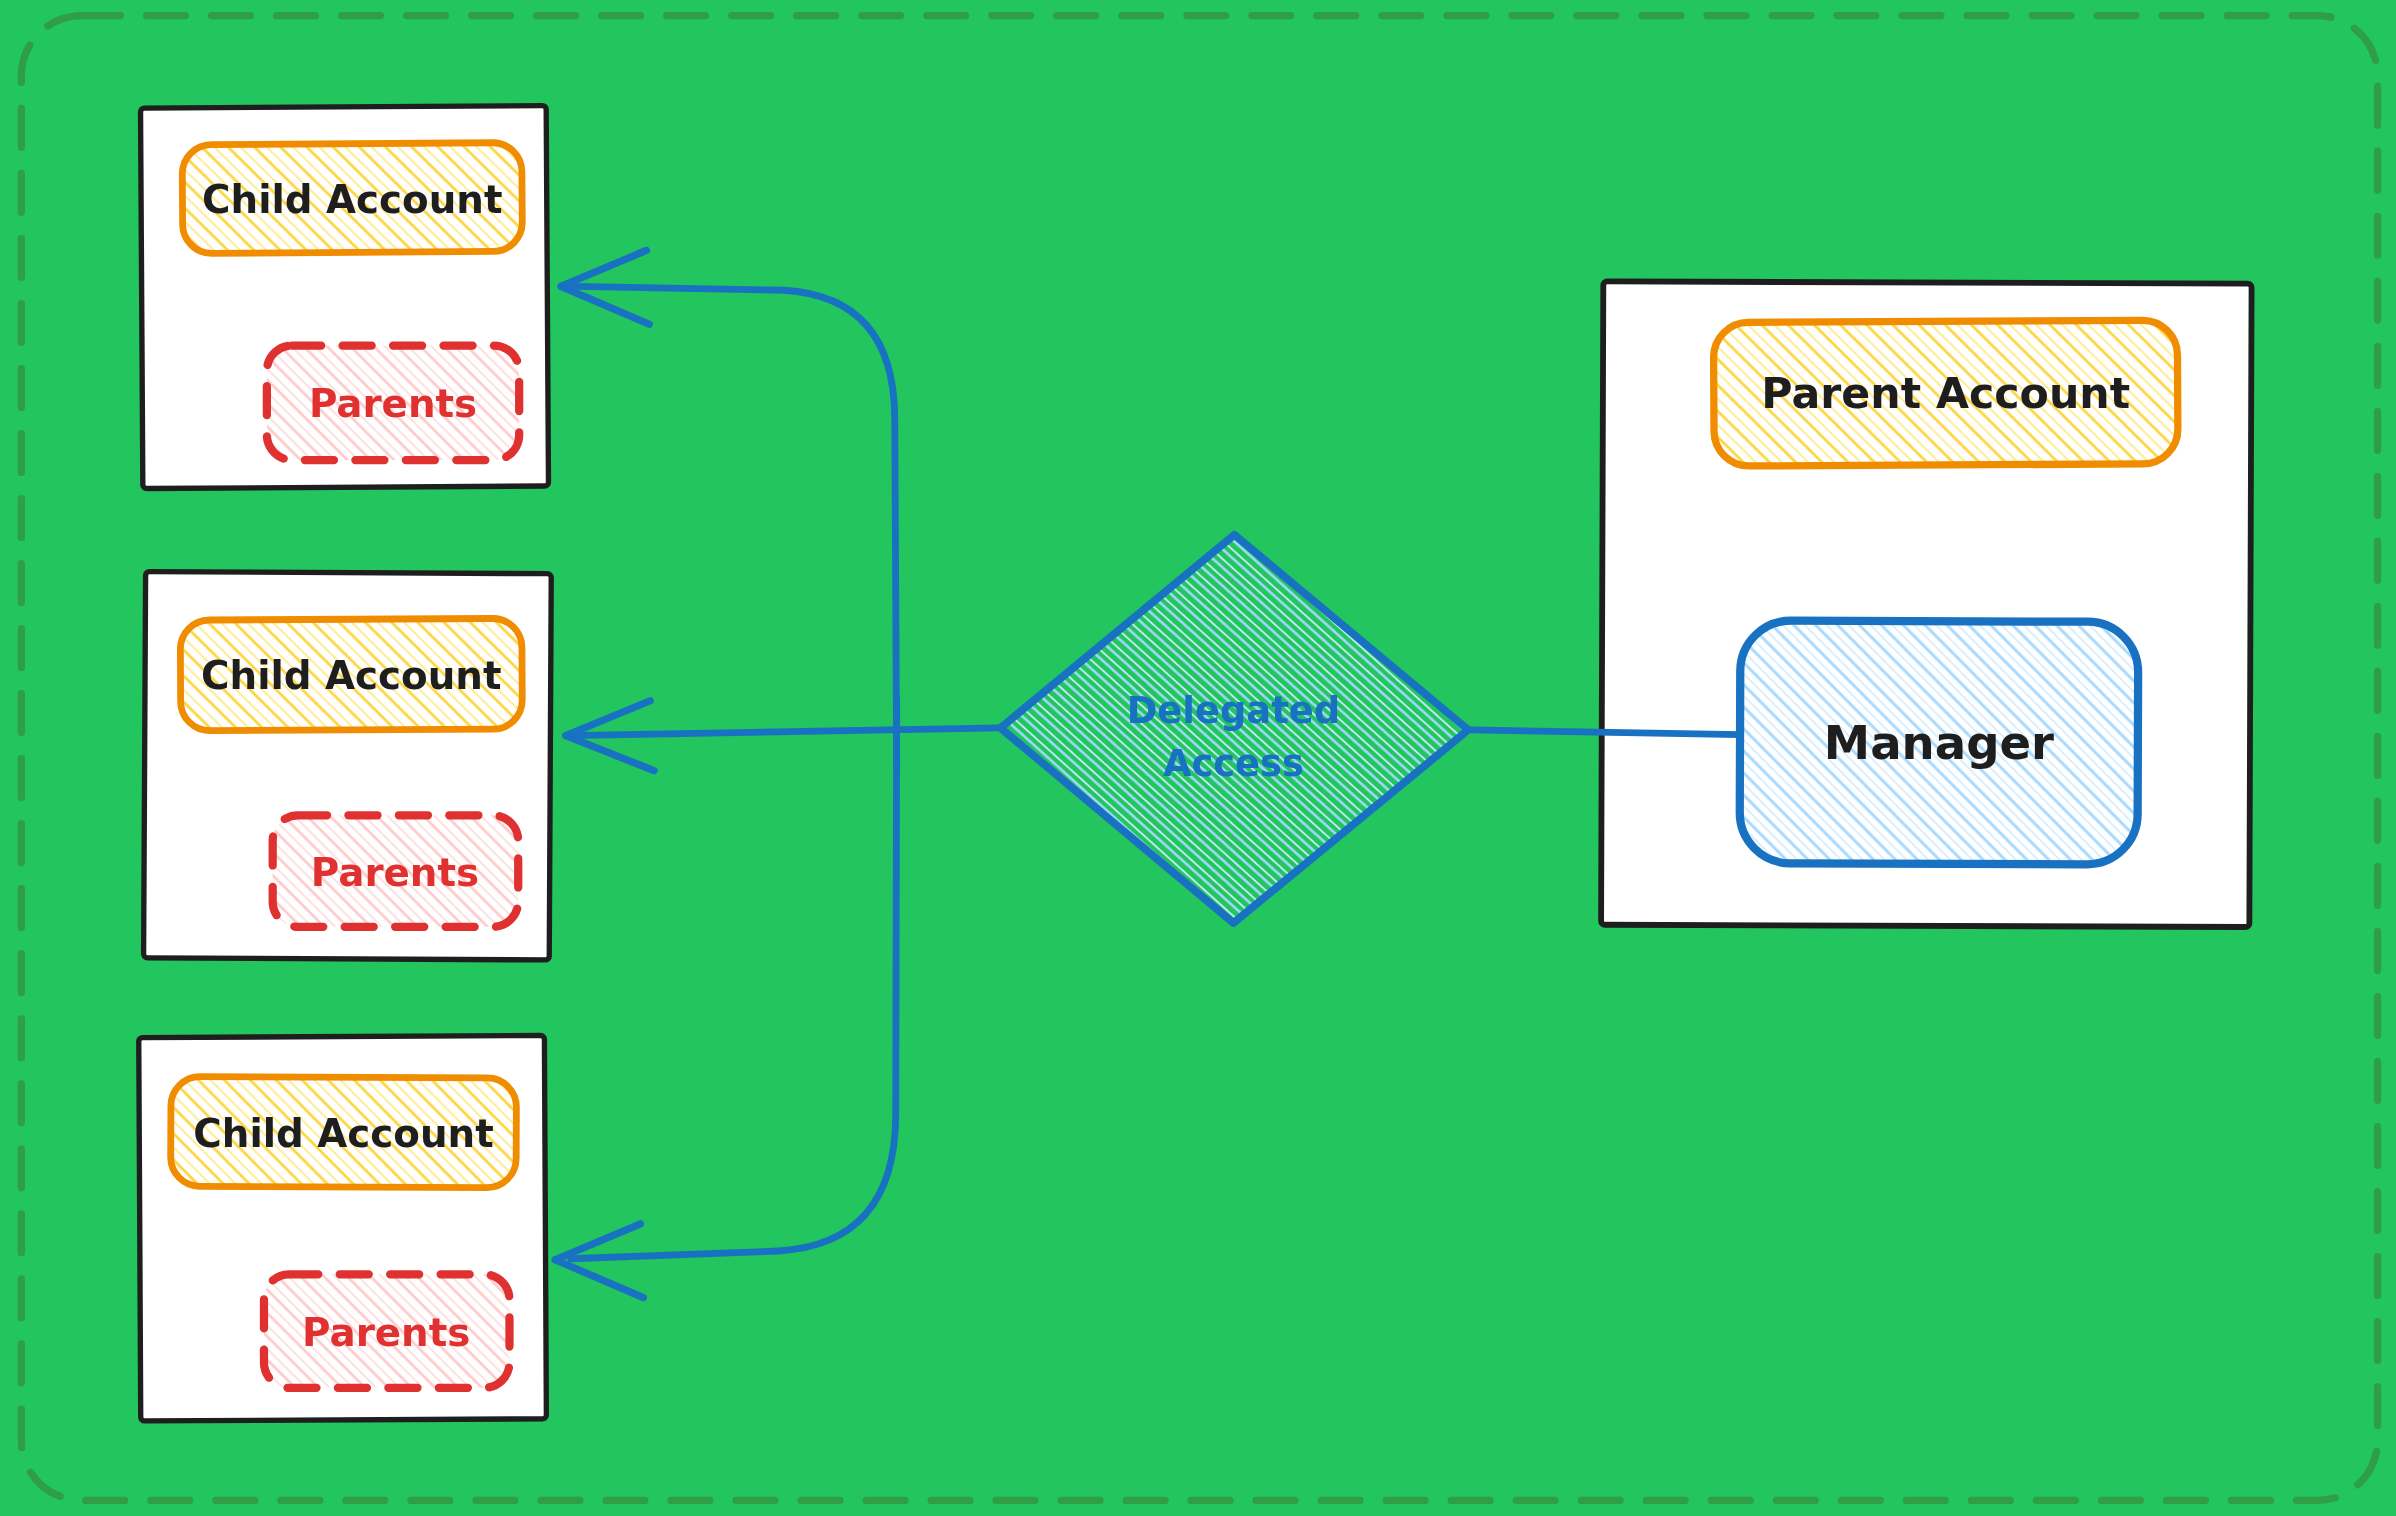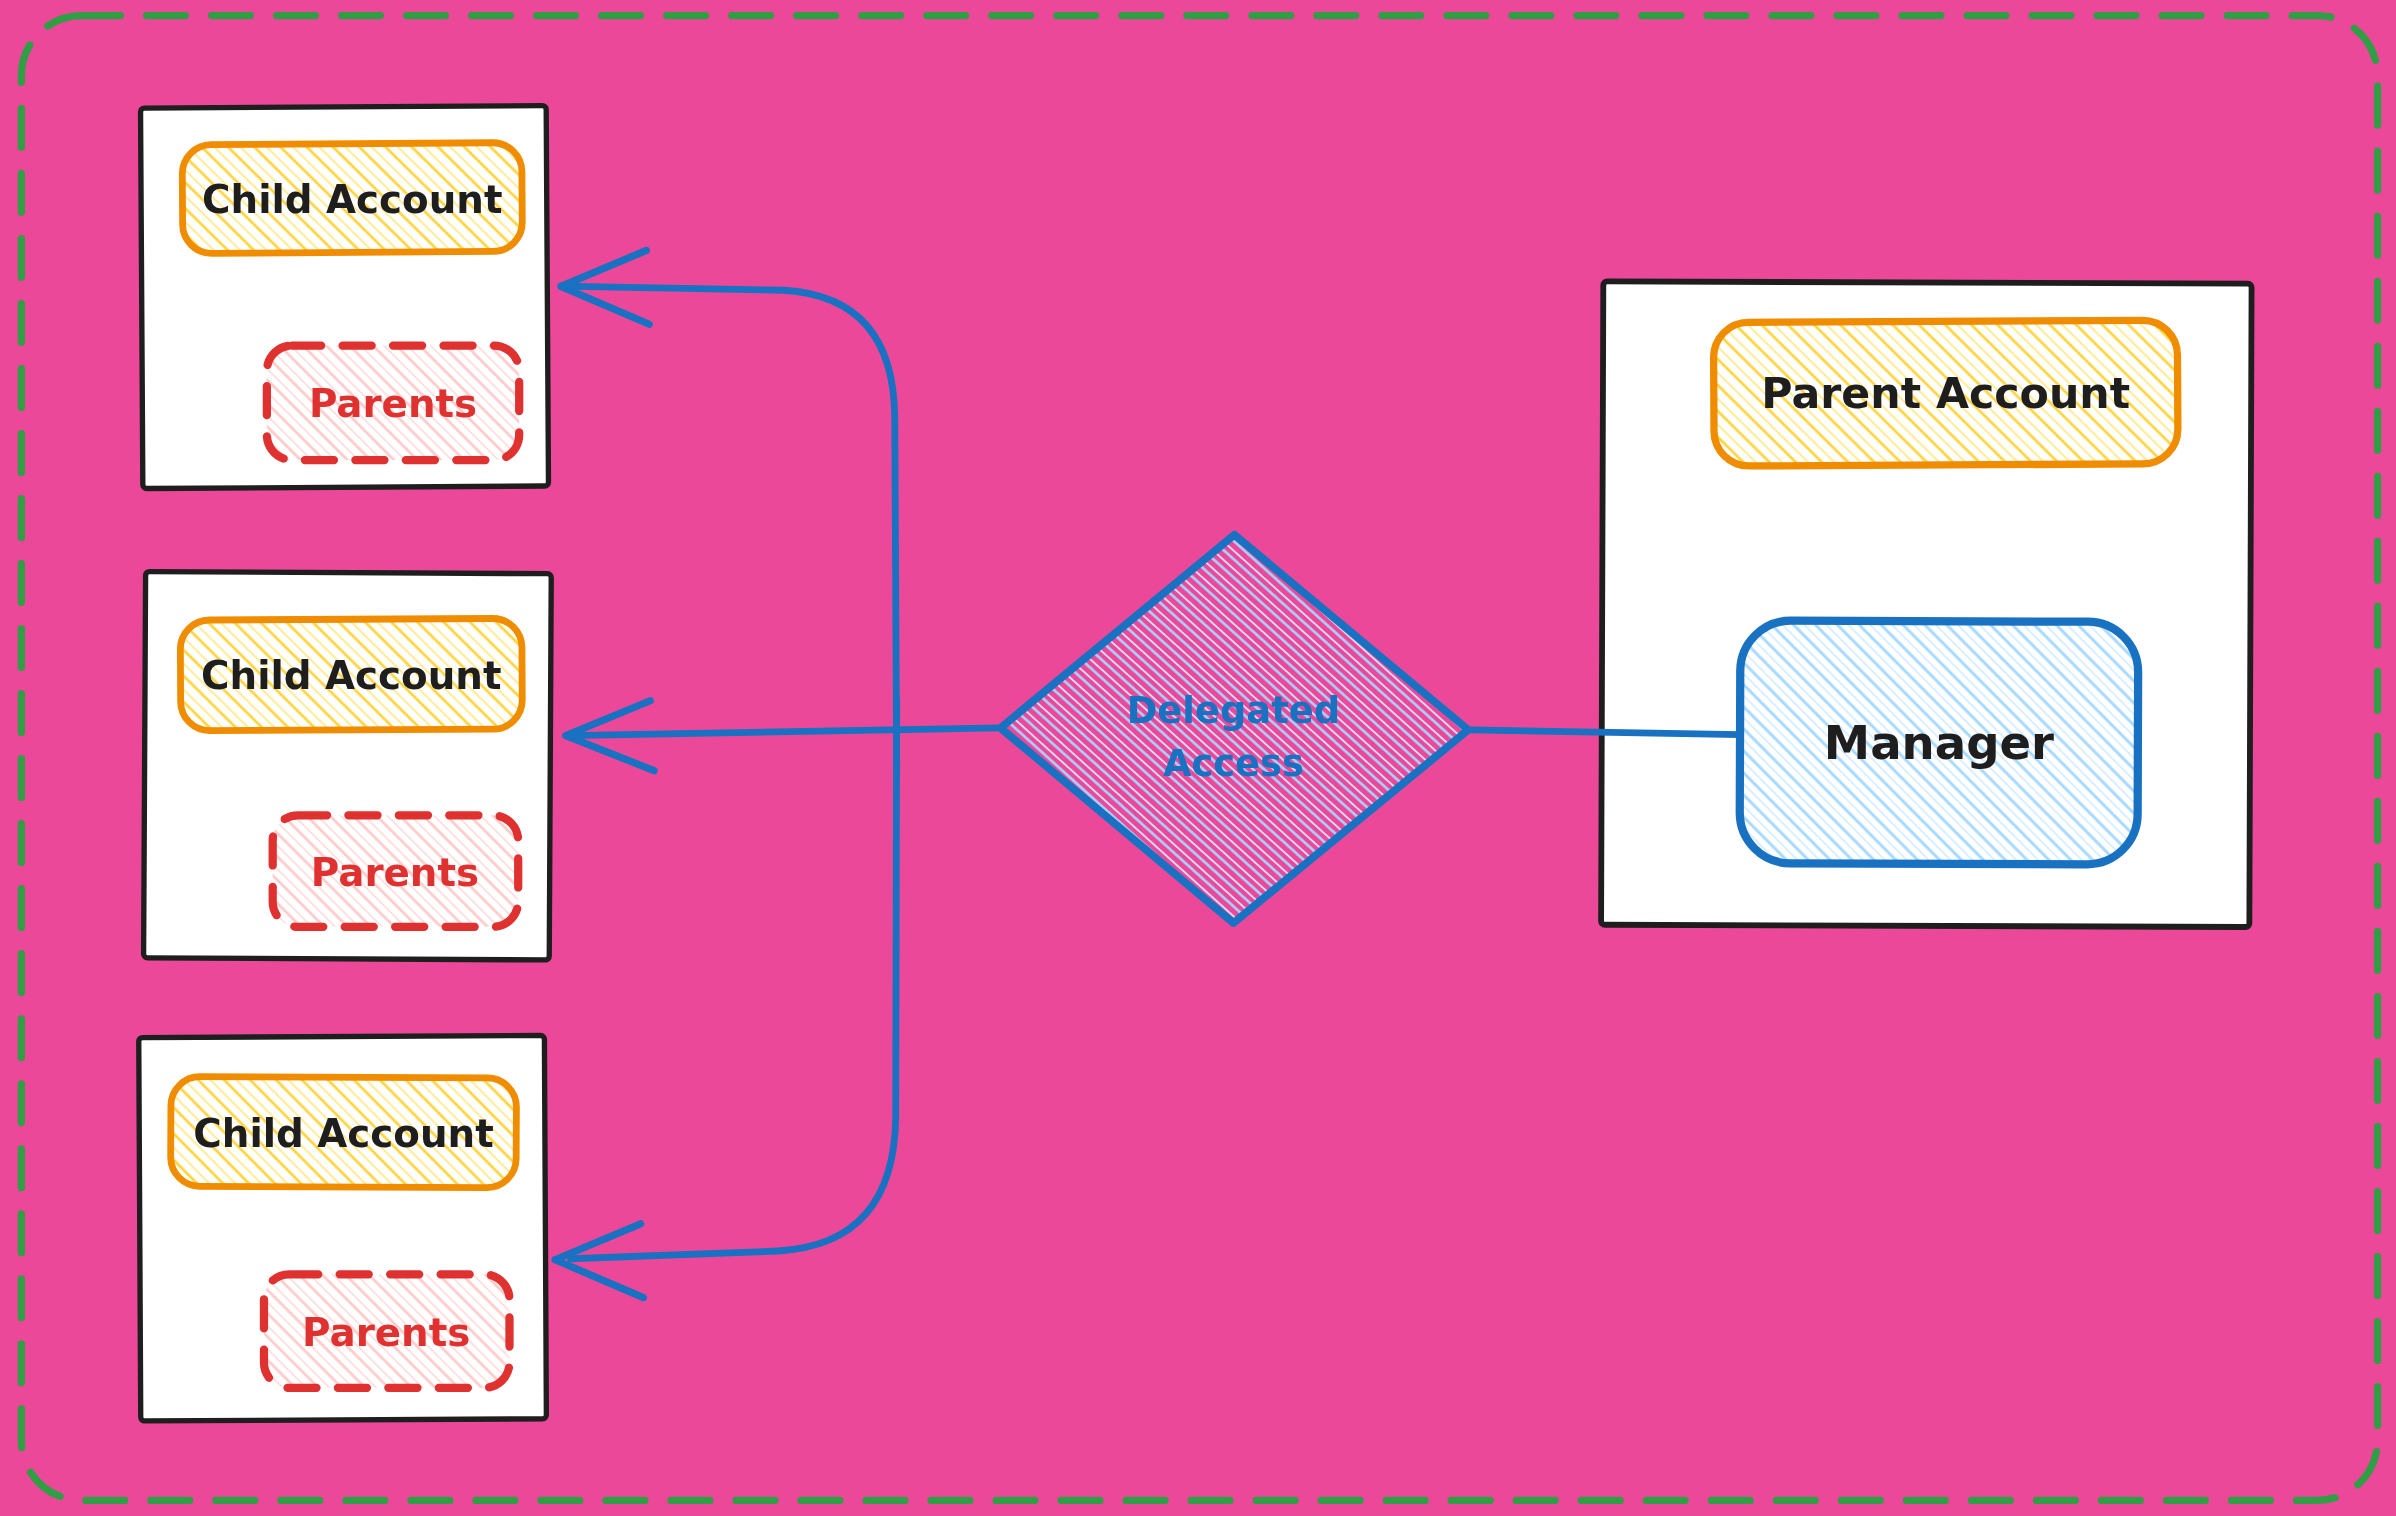--- a/index.html
+++ b/index.html
@@ -1,16 +1,16 @@
 <!DOCTYPE html>
 <html><head>
 <meta charset="utf-8">
 <style>
   html,body{margin:0;padding:0;background:#ffffff;}
-  .stage{width:2397px;height:1517px;position:relative;background:#ec4899;overflow:hidden;}
+  .stage{width:2397px;height:1517px;position:relative;background:#22c55e;overflow:hidden;}
   svg{display:block;}
   text{font-family:"DejaVu Sans","Liberation Sans",sans-serif;font-weight:600;}
   .title-text{fill:#1e1e1e;}
   .parents-text{fill:#e03131;}
   .decision-text{fill:#1971c2;}
 </style>
 </head>
 <body>
 
 <div class="stage">

